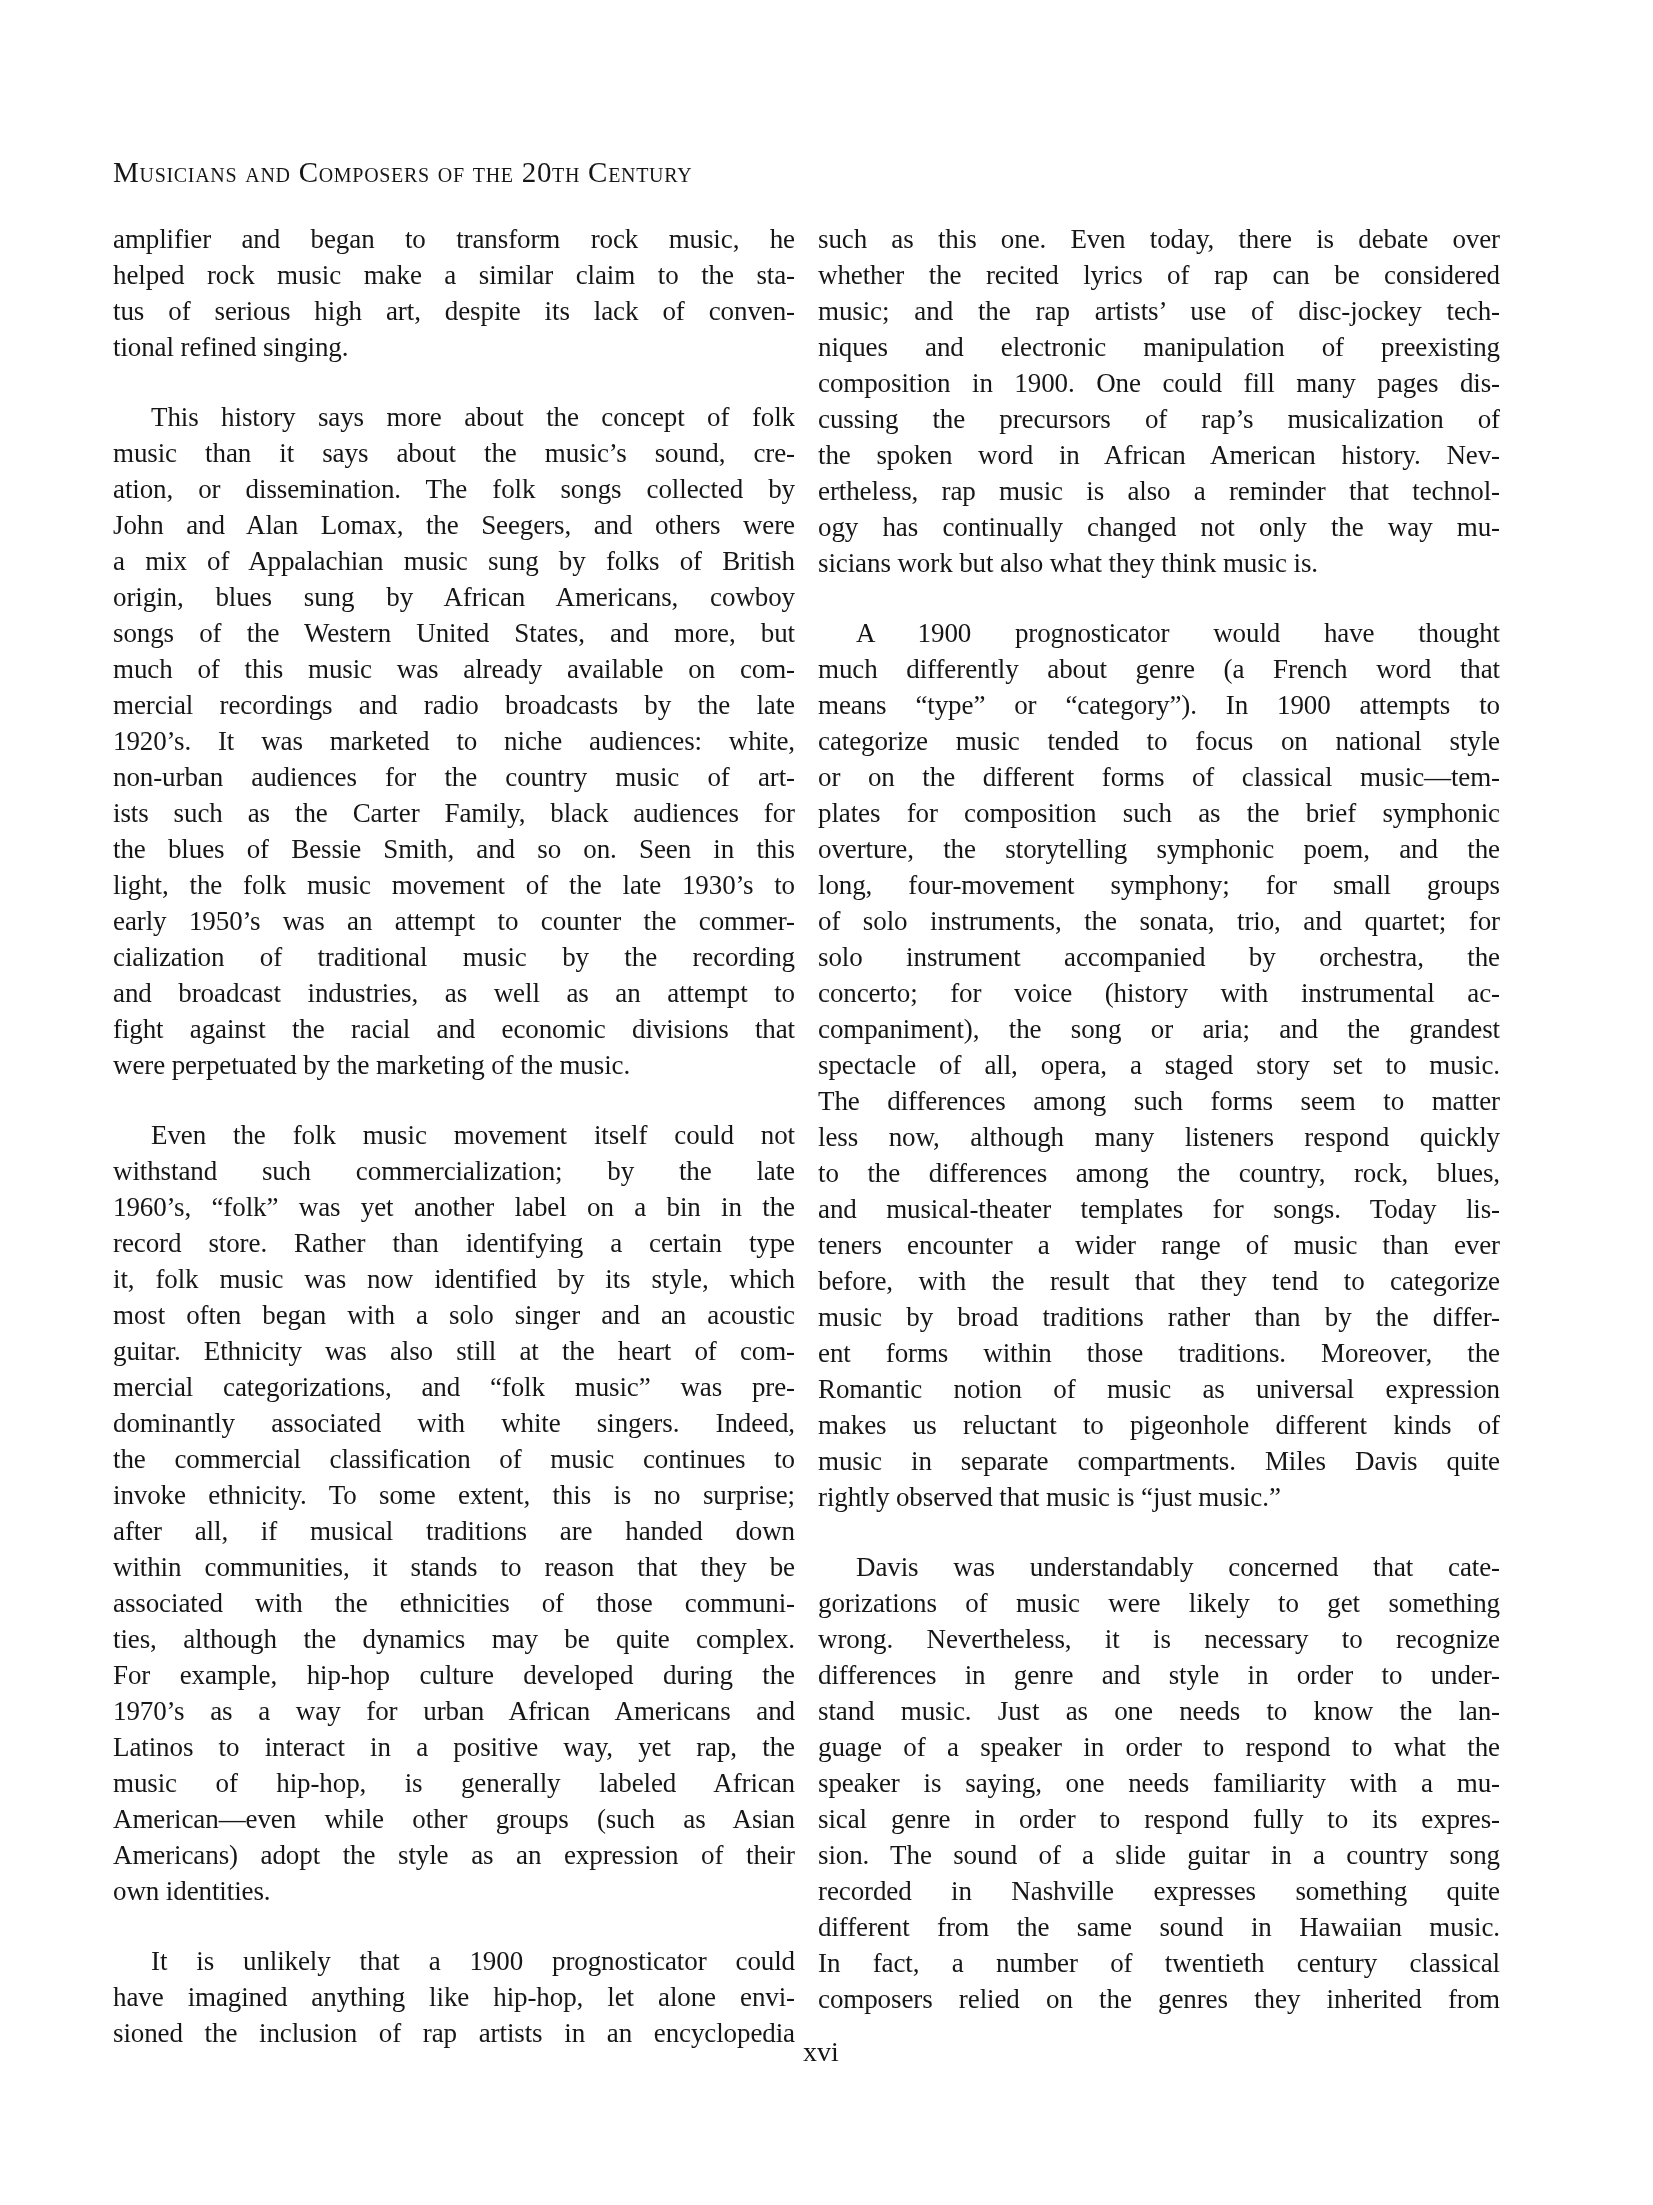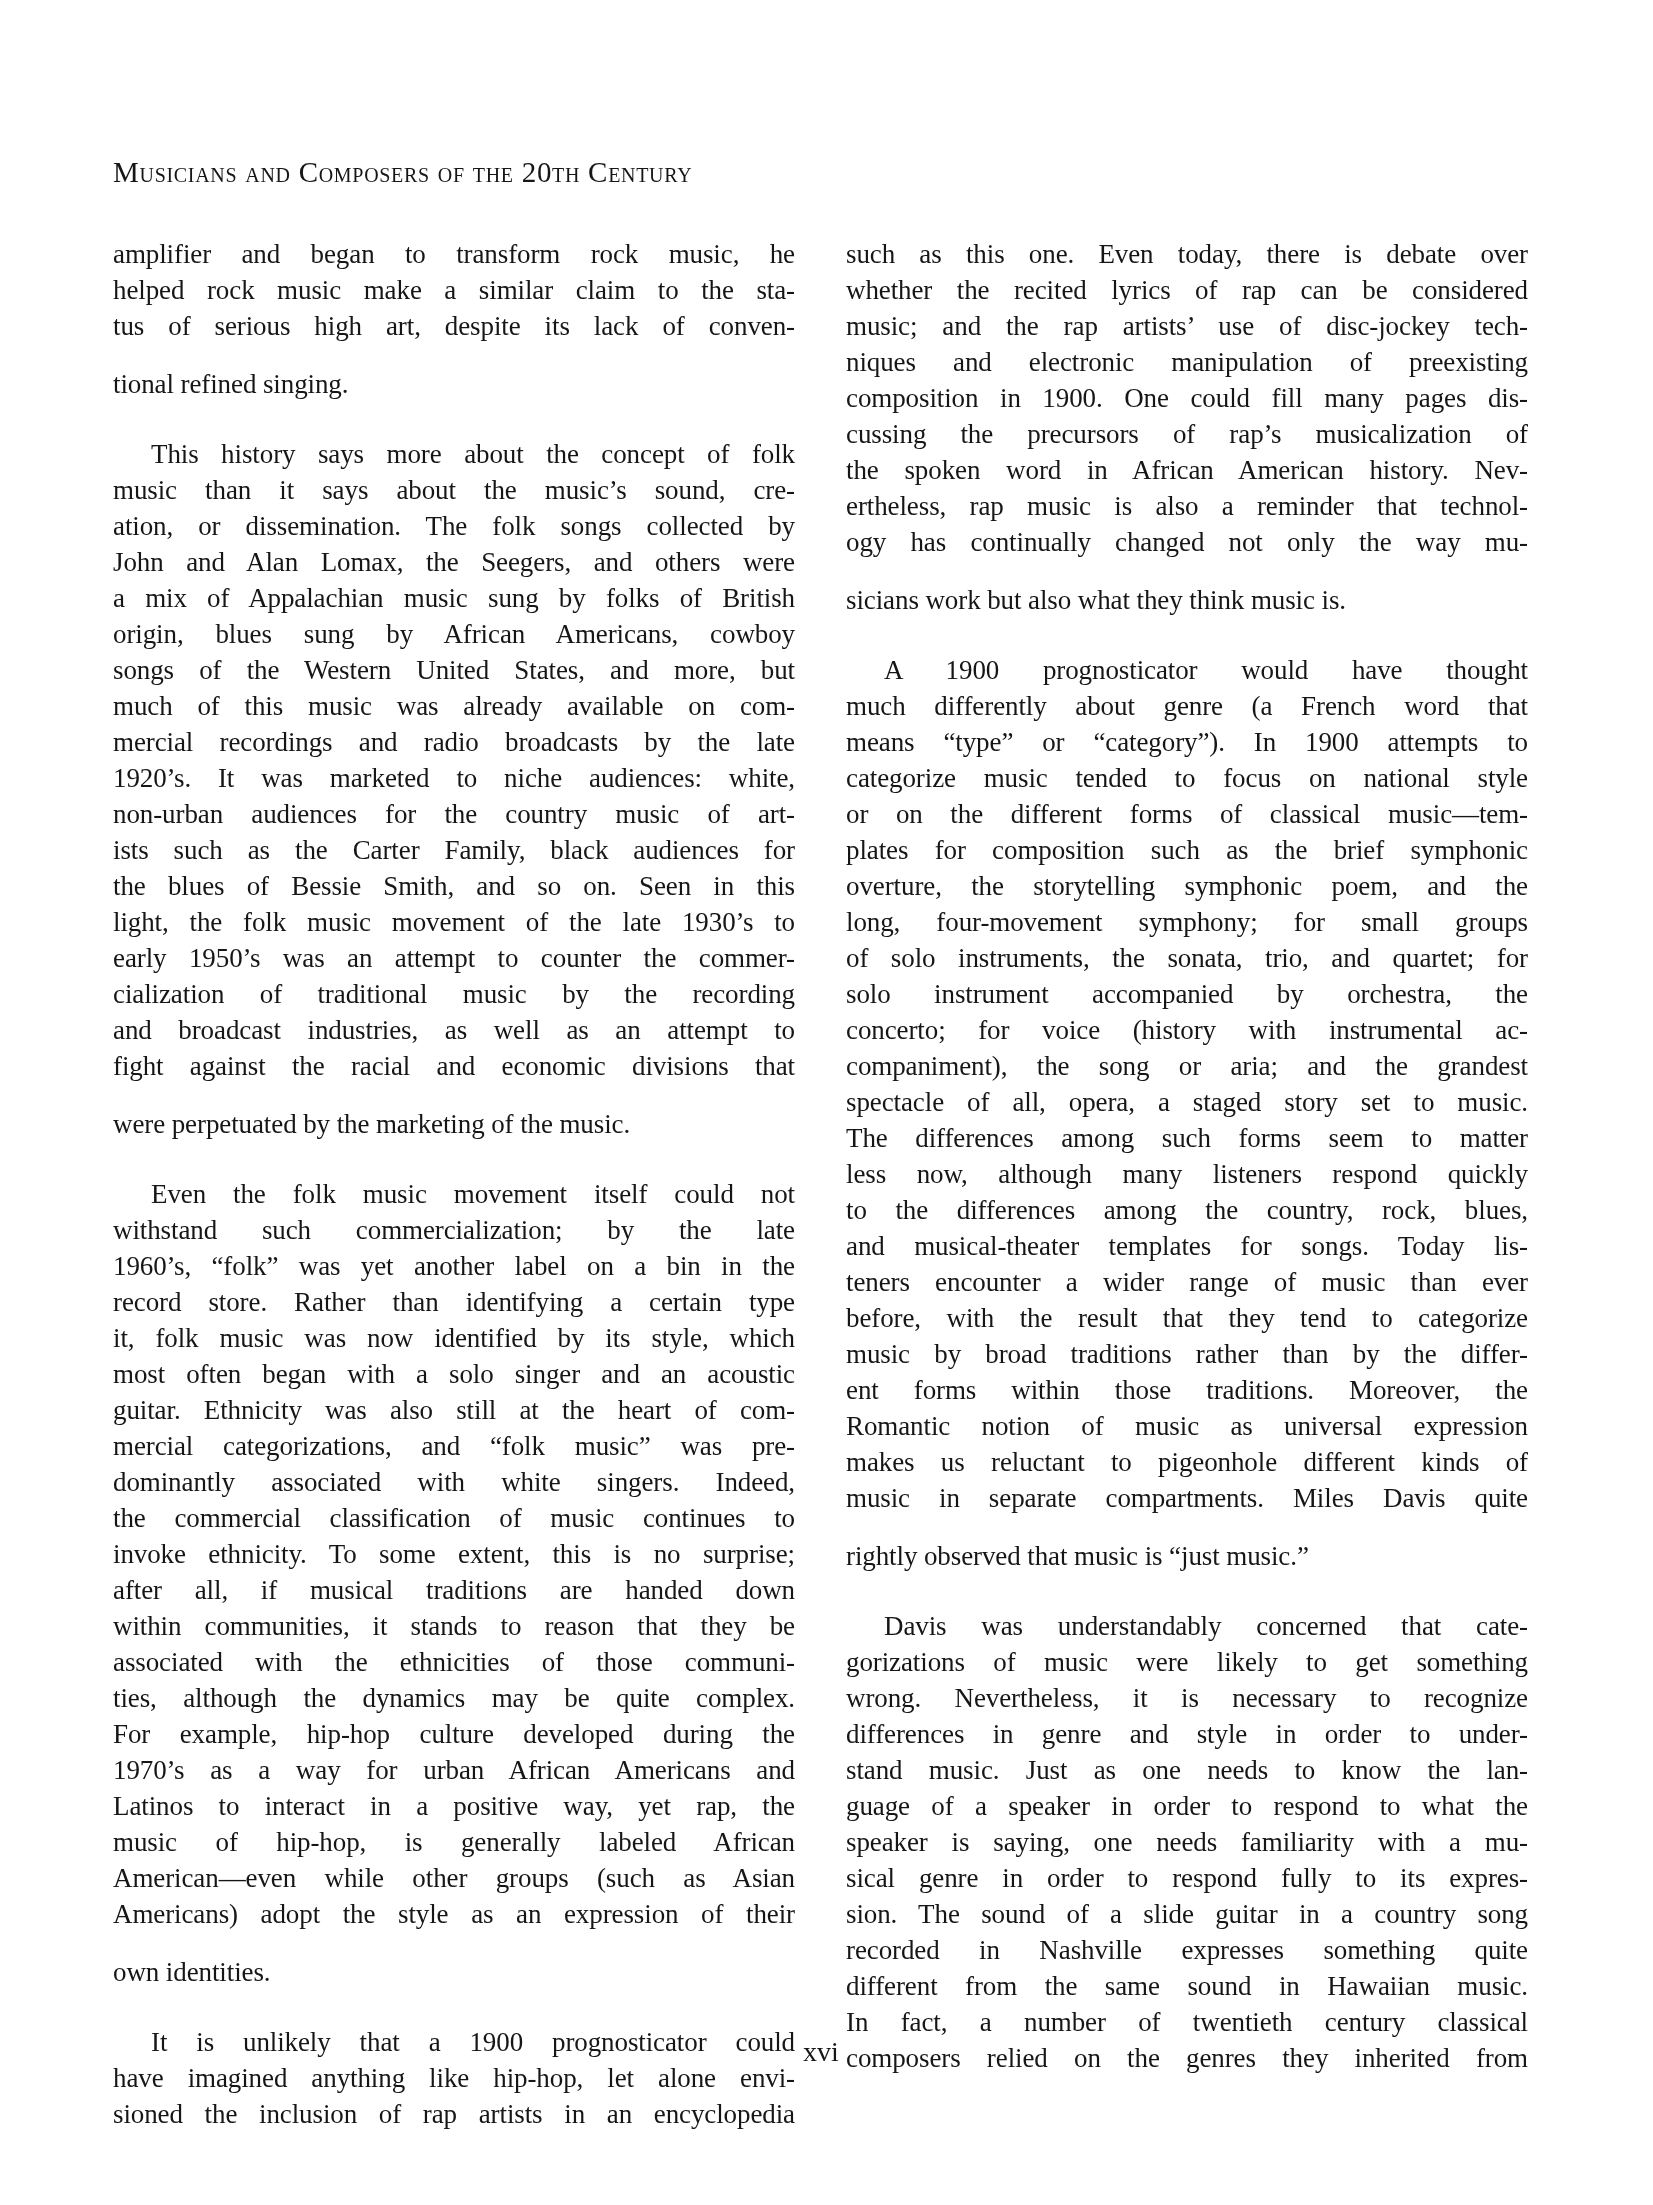--- a/index.html
+++ b/index.html
@@ -22,41 +22,40 @@
     left: 113px;
     width: 1416px;
     font-size: 29px;
     font-variant: small-caps;
     letter-spacing: 0.7px;
     color: #161616;
     white-space: nowrap;
   }
   .columns {
     position: absolute;
-    top: 236px;
+    top: 221px;
     left: 113px;
     width: 1416px;
     display: flex;
-    gap: 51px;
+    gap: 23px;
   }
   .column {
     width: 682px;
     flex: 0 0 682px;
   }
   .line {
     font-size: 27px;
     line-height: 36px;
     letter-spacing: -0.1px;
     text-align: justify;
     text-align-last: justify;
     color: #161616;
   }
   .line.end {
     text-align-last: left;
-    margin-top: 22px;
   }
   .line.indent {
     text-indent: 38px;
     margin-top: 34px;
   }
   .page-number {
     position: absolute;
     top: 2036px;
     left: 113px;
     width: 1416px;

